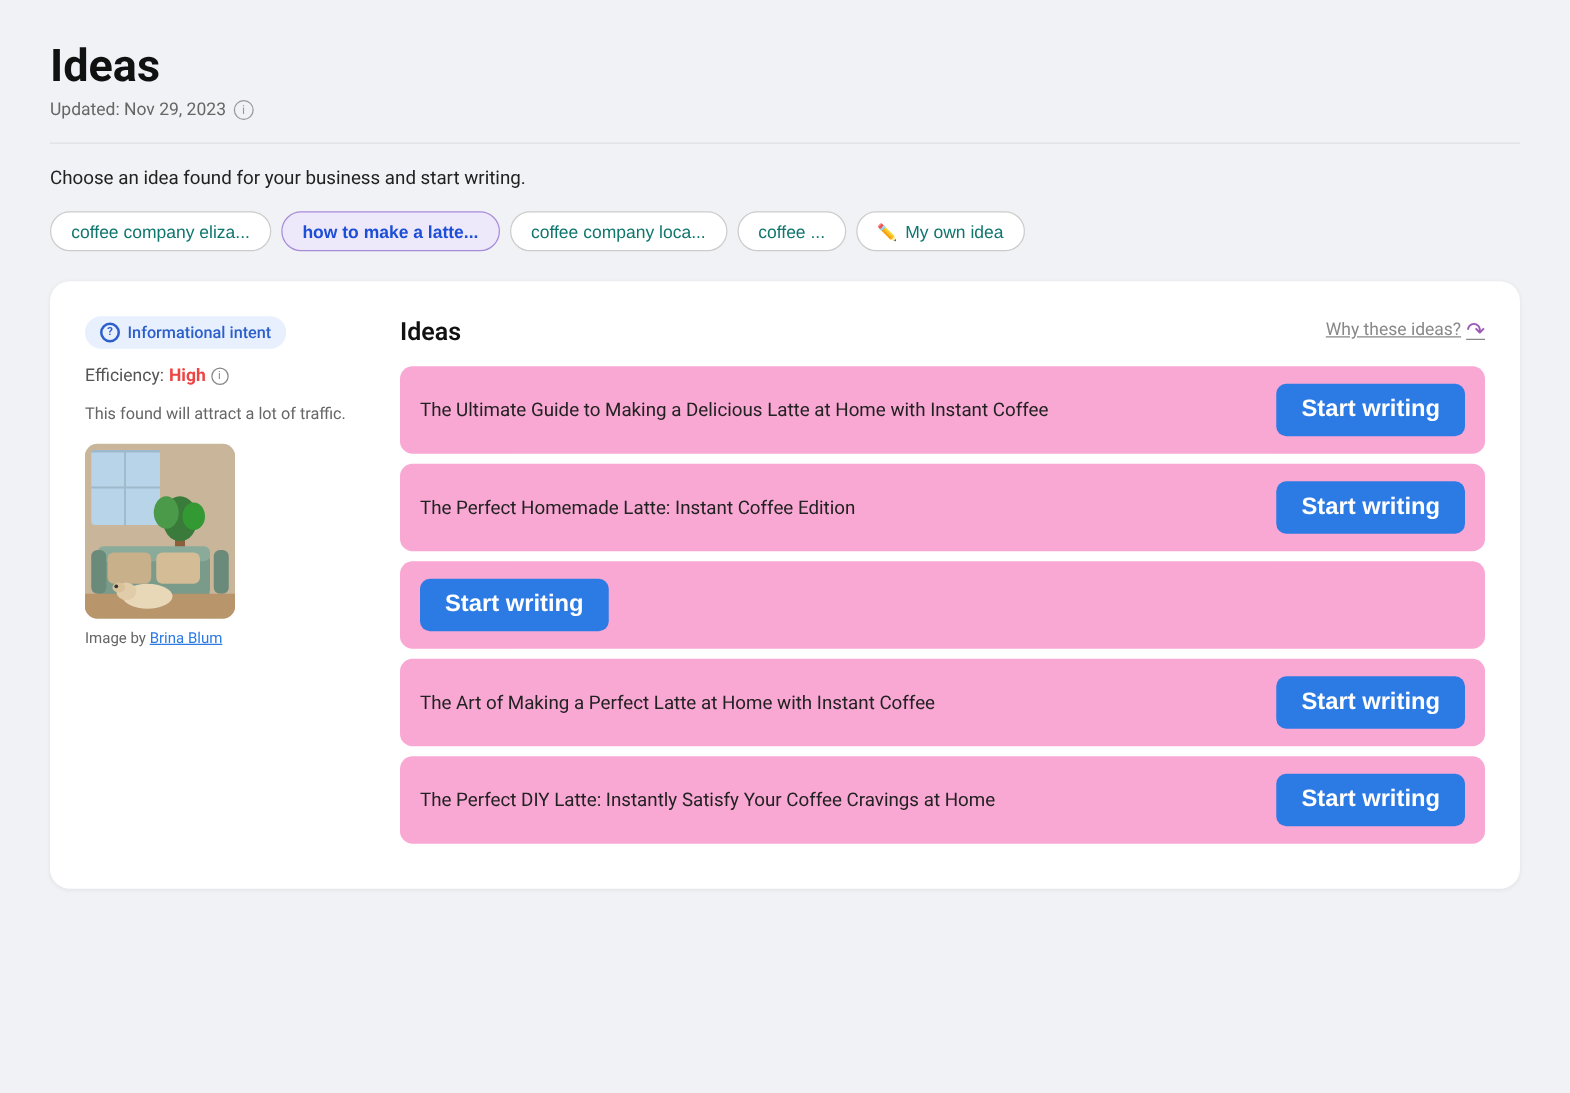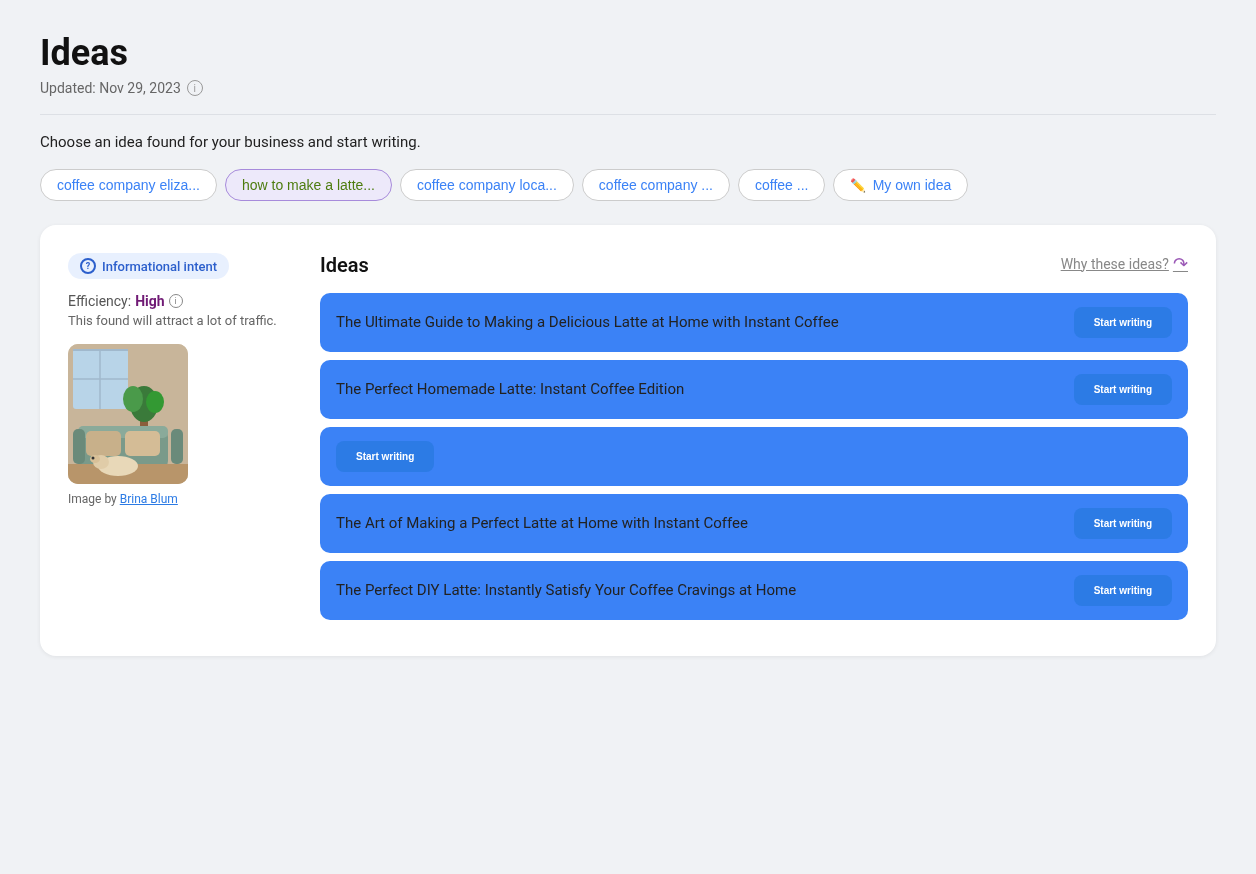--- a/index.html
+++ b/index.html
@@ -51,32 +51,32 @@
       gap: 8px;
       flex-wrap: wrap;
       margin-bottom: 24px;
     }
     .tab-pill {
       padding: 7px 16px;
       border-radius: 50px;
       border: 1.5px solid #ccc;
       background: #fff;
       font-size: 14px;
-      color: #3b82f6;
+      color: #0f766e;
       cursor: pointer;
       white-space: nowrap;
       display: flex;
       align-items: center;
       gap: 6px;
     }
     .tab-pill.active {
       border-color: #a78bdb;
       background: #ede9fa;
-      color: #4d7c0f;
-      font-weight: 400;
+      color: #1d4ed8;
+      font-weight: 700;
     }
     .main-card {
       background: #fff;
       border-radius: 16px;
       padding: 28px;
       display: flex;
       gap: 32px;
       box-shadow: 0 1px 4px rgba(0,0,0,0.07);
     }
     .left-panel {
@@ -109,27 +109,27 @@
       border: 2px solid #2c5fcc;
       display: flex;
       align-items: center;
       justify-content: center;
       font-size: 9px;
       font-weight: 700;
     }
     .efficiency-row {
       font-size: 14px;
       color: #555;
-      margin-bottom: 4px;
+      margin-bottom: 15px;
       display: flex;
       align-items: center;
       gap: 4px;
       text-align: right;
     }
-    .efficiency-label { color: #701a75; font-weight: 700; }
+    .efficiency-label { color: #ef4444; font-weight: 700; }
     .efficiency-info {
       width: 14px;
       height: 14px;
       border-radius: 50%;
       border: 1.5px solid #888;
       display: inline-flex;
       align-items: center;
       justify-content: center;
       font-size: 9px;
       color: #888;
@@ -182,39 +182,39 @@
       justify-content: space-between;
     }
     .arrow-down {
       color: #9b59b6;
       font-size: 18px;
     }
     .idea-row {
       display: flex;
       align-items: center;
       justify-content: space-between;
-      background: #3b82f6;
+      background: #f9a8d4;
       border-radius: 10px;
       padding: 14px 16px;
       margin-bottom: 8px;
       gap: 16px;
     }
     .idea-text {
       font-size: 15px;
       color: #222;
       flex: 1;
       line-height: 1.4;
     }
     .start-writing-btn {
       background: #2c7be5;
       color: #fff;
       border: none;
       border-radius: 8px;
       padding: 10px 20px;
-      font-size: 10px;
+      font-size: 19px;
       font-weight: 600;
       cursor: pointer;
       white-space: nowrap;
       flex-shrink: 0;
     }
     
     .scene-svg {
       width: 120px;
       height: 140px;
     }
@@ -236,23 +236,20 @@
 <div class="tabs-row">
 
 <button class="tab-pill">
       <span>coffee company eliza...</span>
     </button>
     <button class="tab-pill active">
       <span>how to make a latte...</span>
     </button>
     <button class="tab-pill">
       <span>coffee company loca...</span>
-    </button>
-    <button class="tab-pill">
-      <span>coffee company ...</span>
     </button>
     <button class="tab-pill">
       <span>coffee ...</span>
     </button>
     <button class="tab-pill">
       <span style="font-size: 13px;">✏️</span>
       <span>My own idea</span>
     </button>
   </div>
 

